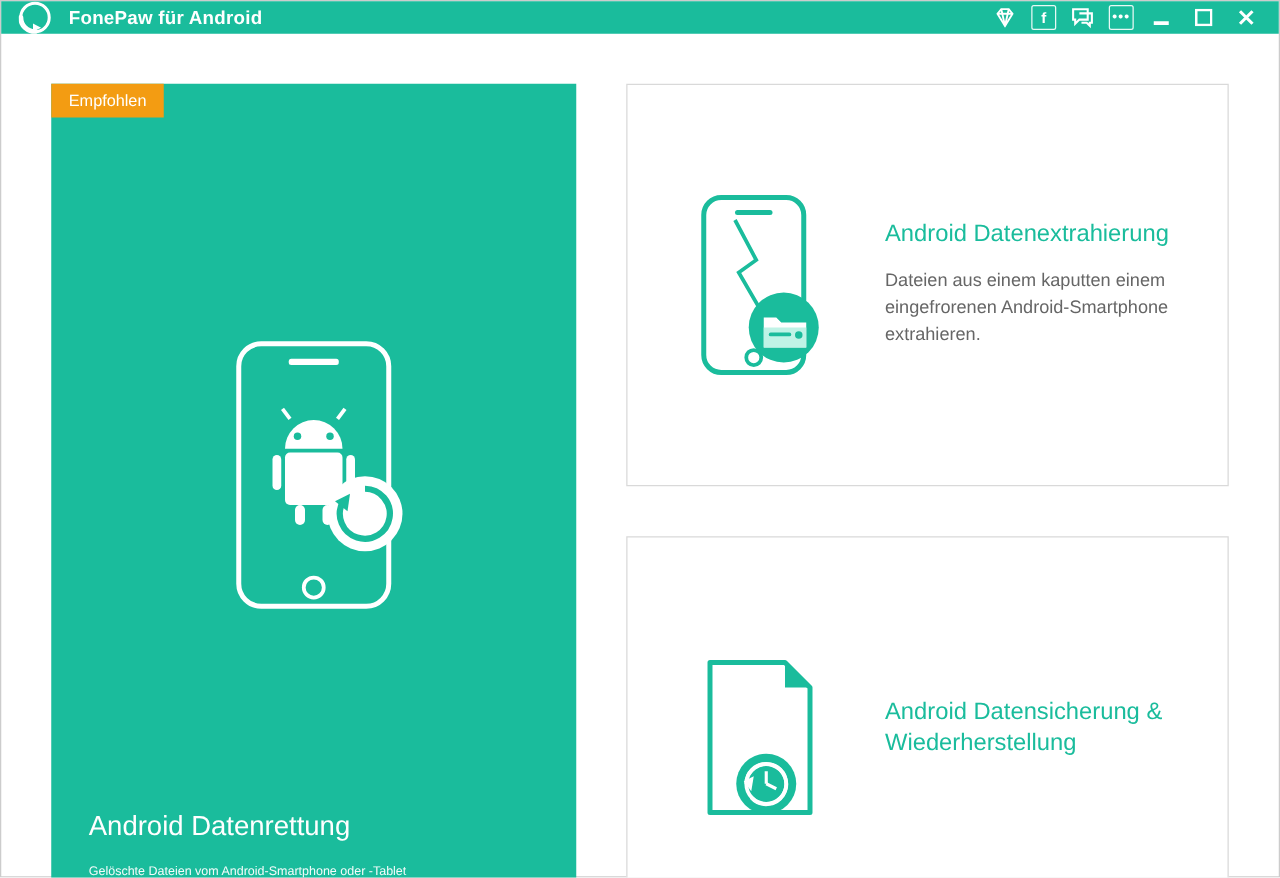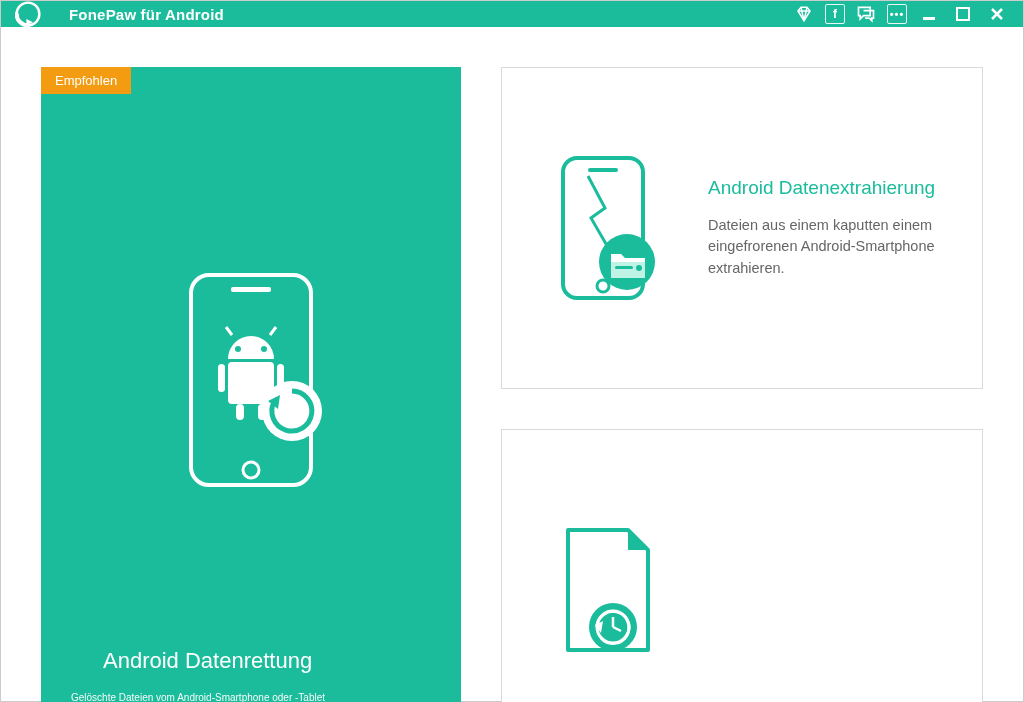--- a/index.html
+++ b/index.html
@@ -20,21 +20,21 @@
   }
   .titlebar {
     height: 48px;
     background: #1abc9c;
     display: flex;
     align-items: center;
     justify-content: space-between;
     padding: 0 14px;
     color: #fff;
   }
-  .titlebar-left { display: flex; align-items: center; gap: 28px; }
+  .titlebar-left { display: flex; align-items: center; gap: 14px; }
   .app-logo {
     width: 26px; height: 26px;
   }
   .app-title { font-size: 15px; font-weight: 600; letter-spacing: .2px; }
   .titlebar-right { display: flex; align-items: center; gap: 10px; }
   .tb-icon {
     width: 22px; height: 22px;
     display: flex; align-items: center; justify-content: center;
     cursor: pointer;
     color: #fff;
@@ -89,21 +89,20 @@
     margin-top: 45px;
     flex: 1;
     display: flex;
     align-items: center;
     justify-content: center;
   }
   .card-primary h2 {
     font-size: 22px;
     font-weight: 400;
     margin-bottom: 16px;
-    margin-left: 32px;
   }
   .card-primary p {
     font-size: 10px;
     line-height: 1.55;
     opacity: .95;
     max-width: 320px;
   }
 
   .card-secondary {
     border: 1px solid #d9d9d9;
@@ -267,20 +266,21 @@
               <circle cx="22" cy="22" r="24" fill="#1abc9c"></circle>
               <circle cx="22" cy="22" r="16" fill="none" stroke="#fff" stroke-width="3"></circle>
               <path d="M6 22 a16 16 0 1 1 4 11" fill="none" stroke="#fff" stroke-width="3"></path>
               <polygon points="4,20 12,16 10,28" fill="#fff"></polygon>
               <line x1="22" y1="22" x2="22" y2="12" stroke="#fff" stroke-width="2.5"></line>
               <line x1="22" y1="22" x2="30" y2="26" stroke="#fff" stroke-width="2.5"></line>
             </g>
           </svg>
         </div>
         <div class="text">
+          <h3>Android Datensicherung &amp; Wiederherstellung</h3>
         </div>
       </div>
 
     </div>
 
     <div class="footer-row">
       <button class="more-btn">Mehr</button>
     </div>
   </div>
 

